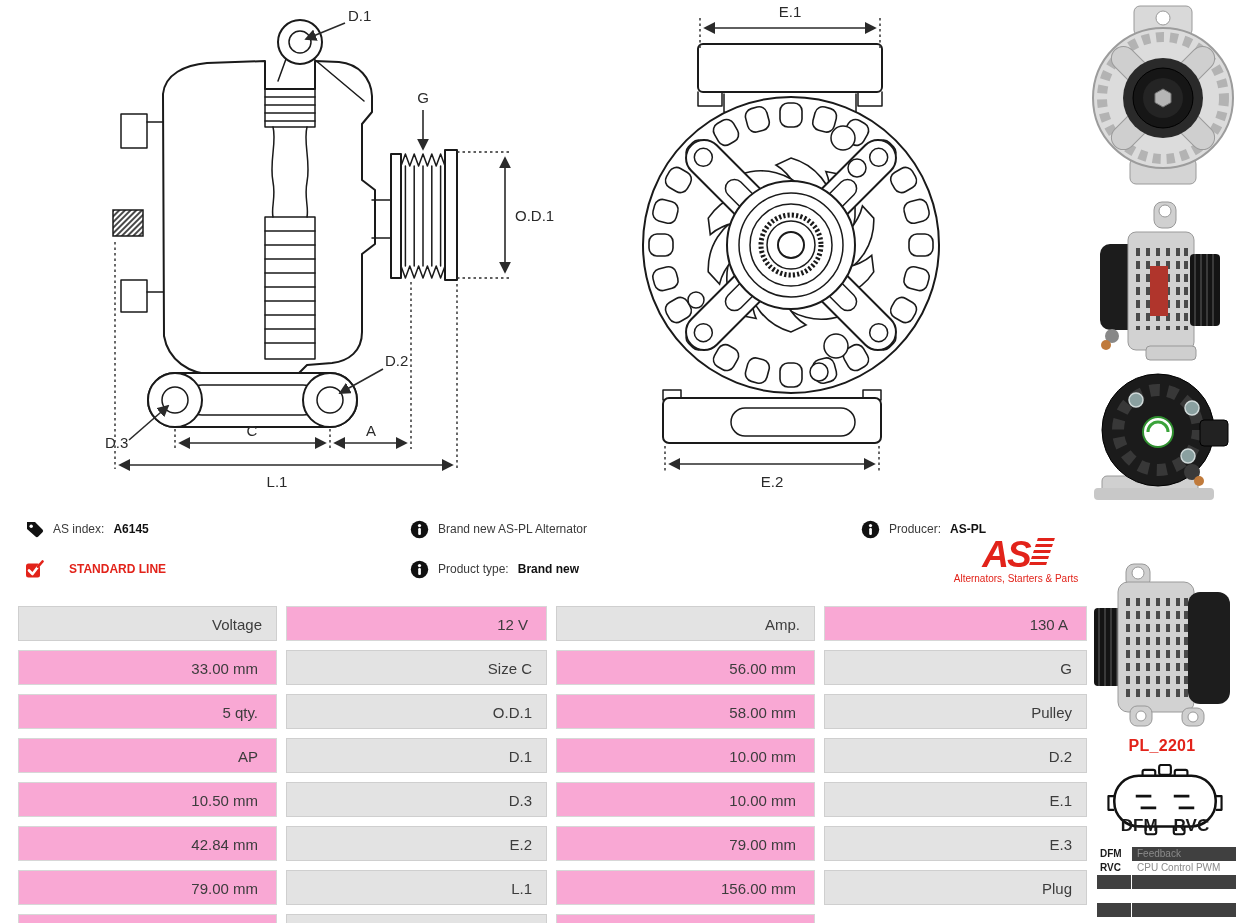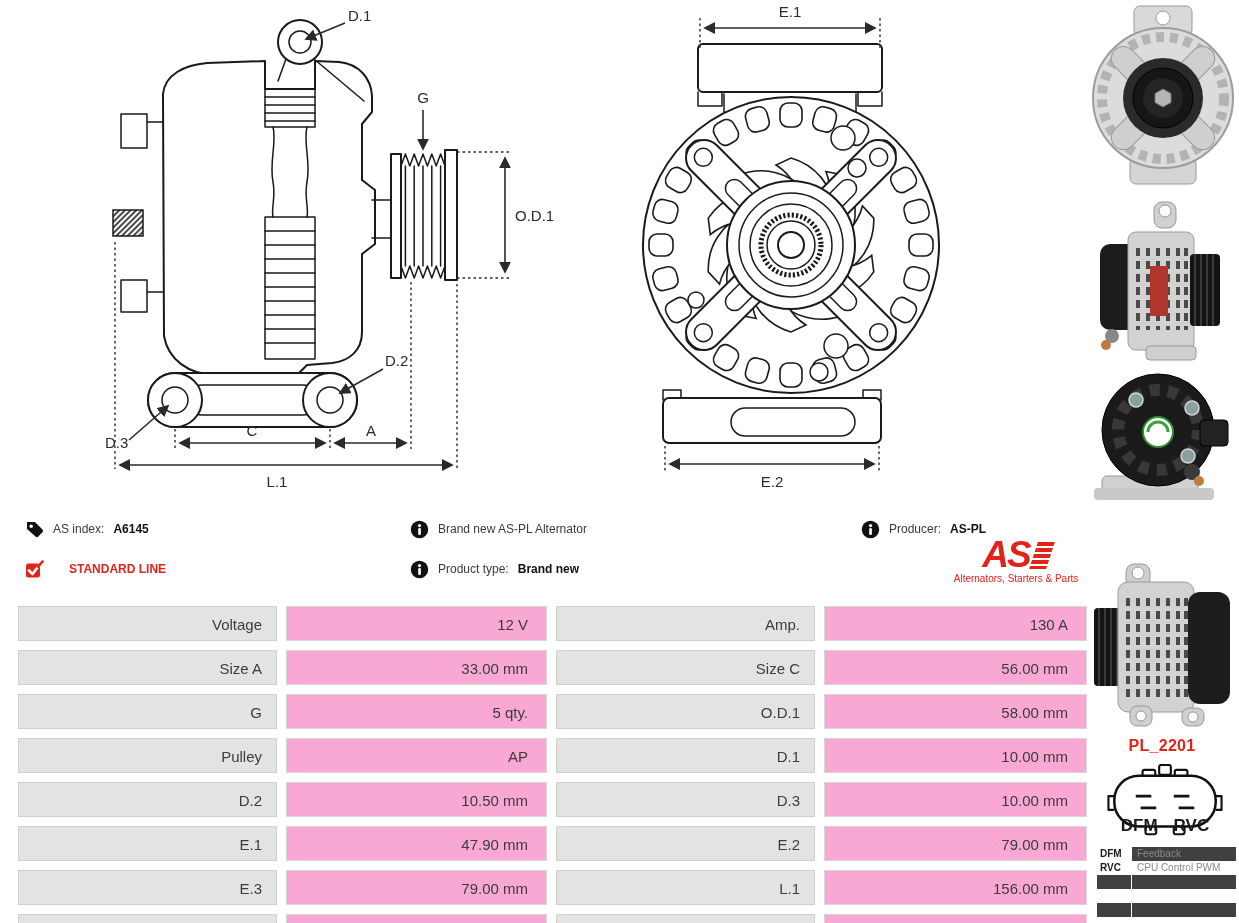--- a/index.html
+++ b/index.html
@@ -31,21 +31,21 @@
     font-weight:bold;font-size:17px;color:#1a1a1a;}
   .legend{position:absolute;left:1097px;top:847px;width:140px;display:grid;
     grid-template-columns:34px 104px;grid-auto-rows:14px;row-gap:0;column-gap:1px;
     font-size:10px;line-height:14px;}
   .legend .term{font-weight:bold;color:#1a1a1a;padding-left:3px;}
   .legend .desc{color:#8a8a8a;padding-left:5px;}
   .legend .gray{background:#404040;}
   .legend .spacer{grid-column:1 / span 2;height:12px;}
   
   .as-logo{position:absolute;left:945px;top:538px;width:142px;text-align:center;}
-  .as-logo .mark{display:flex;align-items:flex-end;justify-content:center;}
+  .as-logo .mark{display:flex;align-items:flex-start;justify-content:center;}
   .as-logo .as-txt{font-style:italic;font-weight:800;font-size:37px;line-height:34px;color:#e2231a;letter-spacing:-2px;}
   .as-logo .stripes{display:inline-block;width:17px;height:30px;margin-left:3px;transform:skewX(-18deg);
     background:repeating-linear-gradient(180deg,#e2231a 0 3.5px,#fff 3.5px 6px);}
   .as-logo .tagline{font-size:10px;color:#e2231a;margin-top:1px;white-space:nowrap;}
 </style>
 </head>
 <body>
 
 <svg class="abs" style="left:15px;top:2px" width="555" height="492" viewBox="0 0 555 492">
   <defs>
@@ -329,42 +329,41 @@
   </div>
   <div class="tagline">Alternators, Starters &amp; Parts</div>
 </div>
 
 <div class="spec-table">
   <div class="cell lbl">Voltage</div>
   <div class="cell val">12 V</div>
   <div class="cell lbl">Amp.</div>
   <div class="cell val">130 A</div>
 
-  <div class="cell lbl">Size A</div>
   <div class="cell val">33.00 mm</div>
   <div class="cell lbl">Size C</div>
   <div class="cell val">56.00 mm</div>
 
   <div class="cell lbl">G</div>
   <div class="cell val">5 qty.</div>
   <div class="cell lbl">O.D.1</div>
   <div class="cell val">58.00 mm</div>
 
   <div class="cell lbl">Pulley</div>
   <div class="cell val">AP</div>
   <div class="cell lbl">D.1</div>
   <div class="cell val">10.00 mm</div>
 
   <div class="cell lbl">D.2</div>
   <div class="cell val">10.50 mm</div>
   <div class="cell lbl">D.3</div>
   <div class="cell val">10.00 mm</div>
 
   <div class="cell lbl">E.1</div>
-  <div class="cell val">47.90 mm</div>
+  <div class="cell val">42.84 mm</div>
   <div class="cell lbl">E.2</div>
   <div class="cell val">79.00 mm</div>
 
   <div class="cell lbl">E.3</div>
   <div class="cell val">79.00 mm</div>
   <div class="cell lbl">L.1</div>
   <div class="cell val">156.00 mm</div>
 
   <div class="cell lbl">Plug</div>
   <div class="cell val">PL_2201</div>

